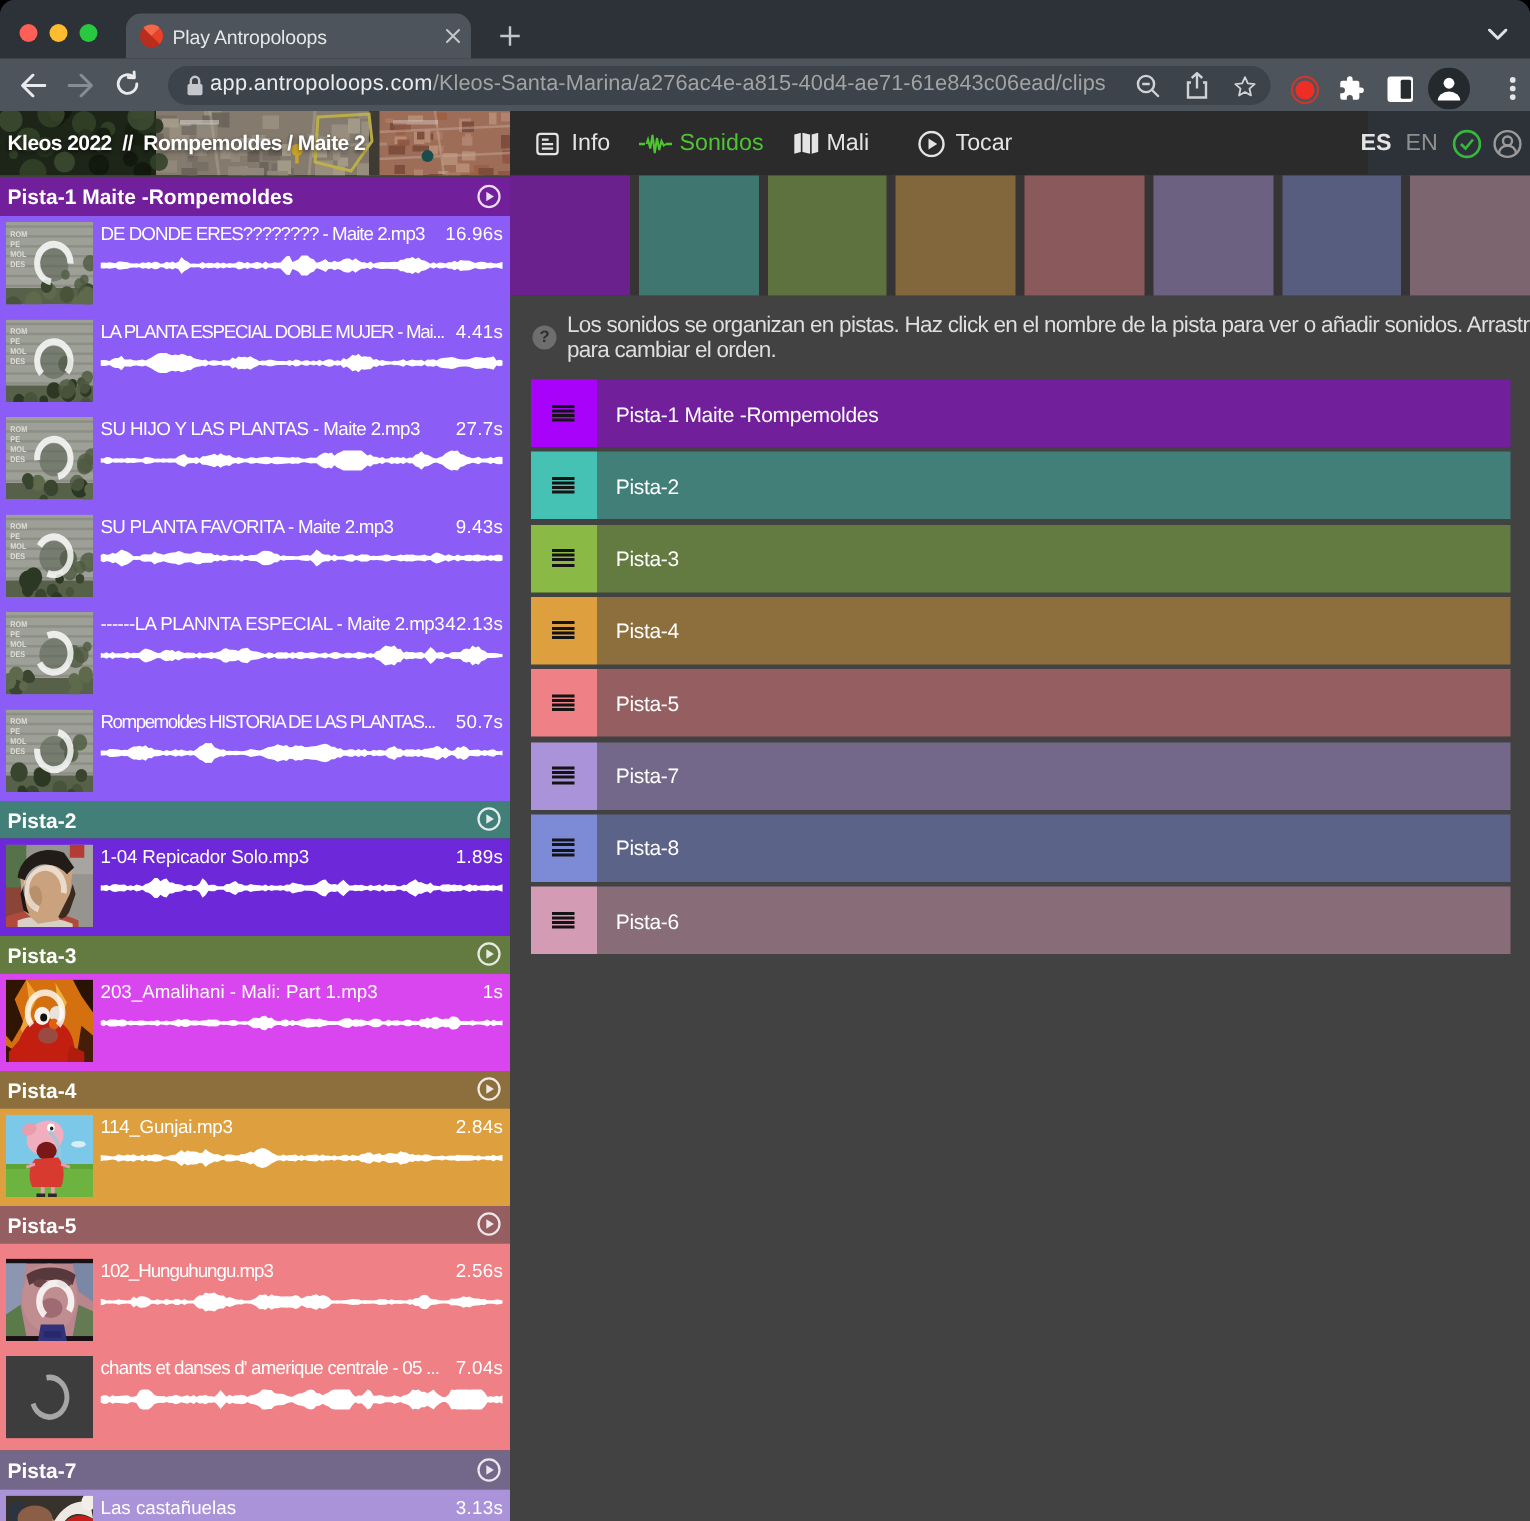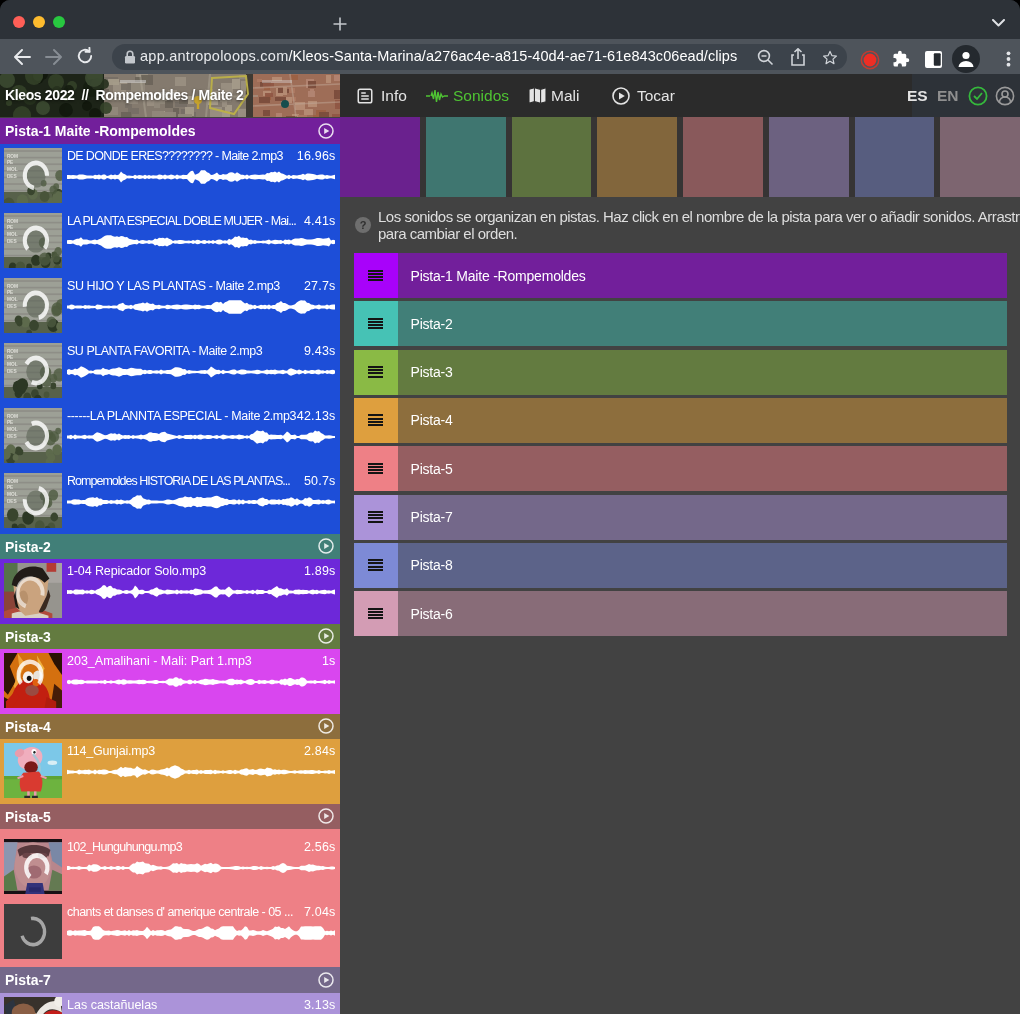--- a/index.html
+++ b/index.html
@@ -5,21 +5,21 @@
 html,body{width:1020px;height:1014px;background:#000;overflow:hidden}
 body{font-family:"Liberation Sans",sans-serif;position:relative}
 .win{position:absolute;inset:0;border-radius:10px 10px 0 0;overflow:hidden;background:#2d3238}
 .tabbar{position:absolute;left:0;top:0;width:1020px;height:39px;background:#2d3238}
 .dot{position:absolute;width:12px;height:12px;border-radius:50%;top:16px}
 .tab{position:absolute;left:84px;top:9px;width:230px;height:30px;background:#4e545b;border-radius:10px 10px 0 0}
 .tabtitle{position:absolute;left:31px;top:7.5px;font-size:13px;color:#e4e6e9;letter-spacing:-0.11px}
 .navbar{position:absolute;left:0;top:39px;width:1020px;height:35px;background:#4e545b}
 .pill{position:absolute;left:112px;top:5px;width:735px;height:26px;border-radius:13px;background:#3c434b}
 .url{position:absolute;left:28px;top:4px;font-size:14.5px;color:#e8eaed;white-space:nowrap;letter-spacing:0.25px}
-.url span{color:#ffffff;letter-spacing:0.06px}
+.url span{color:#a3a3a3;letter-spacing:0.06px}
 .appbar{position:absolute;left:0;top:74px;width:912px;height:43px;background:#2b2b2b}
 .menuitem{position:absolute;top:0;height:43px;line-height:43px;color:#e4e4e4;font-size:15.5px;font-weight:400}
 .content{position:absolute;left:0;top:117px;width:1020px;height:897px;background:#424242}
 .sidebar{position:absolute;left:0;top:0;width:340px;height:897px}
 .shead{position:absolute;left:0;width:340px;color:#fff;font-size:14px;font-weight:700}
 .shead span{position:absolute;left:5px;top:50%;transform:translateY(-50%)}
 .sbody{position:absolute;left:0;width:340px}
 .clip{position:absolute;left:0;width:340px;height:65px}
 .thwrap{position:absolute;left:3.5px;top:4px;width:58px;height:55px;overflow:hidden}
 .ct{position:absolute;left:67px;top:5px;font-size:12.5px;color:#fff;white-space:nowrap}
@@ -32,20 +32,31 @@
 .rowtxt{position:absolute;left:57px;top:50%;transform:translateY(-50%);color:#fff;font-size:14px;font-weight:500;letter-spacing:-0.21px}
 .burger{position:absolute;left:14.5px;top:50%;margin-top:-6px;width:15px;height:12px}
 .burger div{height:2px;background:#141414;margin-bottom:1.2px}
 
 </style></head><body>
 <div class="win">
 <div class="tabbar">
 <div class="dot" style="left:13px;background:#ff5f57"></div>
 <div class="dot" style="left:33px;background:#febc2e"></div>
 <div class="dot" style="left:53px;background:#28c840"></div>
+<div class="tab">
+<svg width="16" height="16" viewBox="0 0 16 16" style="position:absolute;left:9px;top:7px">
+          <circle cx="8" cy="8" r="7.7" fill="#b92d1f"></circle>
+          <path d="M13.4,2.6 A7.7,7.7 0 0 1 13.4,13.4 L8,8 Z" fill="#e8432a"></path>
+          <path d="M2.6,2.6 A7.7,7.7 0 0 1 13.4,2.6 L8,8 Z" fill="#f3684a"></path>
+        </svg>
+<div class="tabtitle">Play Antropoloops</div>
+<svg width="10" height="10" viewBox="0 0 10 10" style="position:absolute;left:213px;top:10px">
+          <path d="M1,1 L9,9 M9,1 L1,9" stroke="#c3c7cc" stroke-width="1.4" stroke-linecap="round"></path>
+        </svg>
+</div>
 <svg width="14" height="14" viewBox="0 0 14 14" style="position:absolute;left:333px;top:17px">
         <path d="M7,0.5 L7,13.5 M0.5,7 L13.5,7" stroke="#c3c7cc" stroke-width="1.6"></path>
       </svg>
 <svg width="13" height="8" viewBox="0 0 13 8" style="position:absolute;left:992px;top:19px">
         <path d="M1,1 L6.5,6.5 L12,1" stroke="#dfe1e5" stroke-width="2" fill="none" stroke-linecap="round" stroke-linejoin="round"></path>
       </svg>
 </div>
 <div class="navbar">
 <svg width="18" height="16" viewBox="0 0 18 16" style="position:absolute;left:13px;top:10px">
         <path d="M9,1 L2,8 L9,15 M2.2,8 L17,8" stroke="#e8eaed" stroke-width="1.9" fill="none" stroke-linecap="round" stroke-linejoin="round"></path>
@@ -256,21 +267,21 @@
 <svg width="19" height="17" viewBox="0 0 24 22" style="position:absolute;left:528px;top:13px">
         <path d="M1,3 L8,1 L16,3 L23,1 L23,19 L16,21 L8,19 L1,21 Z M8,1 L8,19 M16,3 L16,21" fill="#e4e4e4" stroke="#2b2b2b" stroke-width="1.4"></path>
       </svg>
 <div class="menuitem" style="left:551px">Mali</div>
 <svg width="18" height="18" viewBox="0 0 18 18" style="position:absolute;left:612px;top:13px">
         <circle cx="9" cy="9" r="8" fill="none" stroke="#e4e4e4" stroke-width="1.6"></circle>
         <path d="M7,5.4 L12.8,9 L7,12.6 Z" fill="#e4e4e4"></path>
       </svg>
 <div class="menuitem" style="left:637px">Tocar</div>
 <div class="menuitem" style="left:907px;font-weight:700">ES</div>
-<div class="menuitem" style="left:937px;color:#8f8f8f;font-weight:700">EN</div>
+<div class="menuitem" style="left:937px;color:#8f8f8f;font-weight:400">EN</div>
 <svg width="20" height="20" viewBox="0 0 20 20" style="position:absolute;left:968px;top:12px">
         <circle cx="10" cy="10" r="8.6" fill="none" stroke="#35b83c" stroke-width="1.8"></circle>
         <path d="M6,10 L9,13 L14,7" stroke="#35b83c" stroke-width="1.8" fill="none"></path>
       </svg>
 <svg width="20" height="20" viewBox="0 0 20 20" style="position:absolute;left:995px;top:12px">
         <circle cx="10" cy="10" r="8.6" fill="none" stroke="#9a9a9a" stroke-width="1.6"></circle>
         <circle cx="10" cy="8" r="3" fill="none" stroke="#9a9a9a" stroke-width="1.6"></circle>
         <path d="M4.5,16 a5.5,5 0 0 1 11,0" fill="none" stroke="#9a9a9a" stroke-width="1.6"></path>
       </svg>
 </div>
@@ -383,21 +394,21 @@
         <div class="rowtxt">Pista-6</div>
       </div>
 <div class="sidebar">
 <div class="shead" style="top:1px;height:26px;background:#721f9b">
           <span>Pista-1 Maite -Rompemoldes</span>
           <svg width="16" height="16" viewBox="0 0 16 16" style="position:absolute;left:318px;top:5px;opacity:0.85">
             <circle cx="8" cy="8" r="7" fill="none" stroke="#fff" stroke-width="1.5"></circle>
             <path d="M6.2,4.9 L11.3,8 L6.2,11.1 Z" fill="#fff"></path>
           </svg>
         </div>
-<div class="sbody" style="top:27px;height:390px;background:#1d4ed8;overflow:hidden">
+<div class="sbody" style="top:27px;height:390px;background:#8b5cf6;overflow:hidden">
 <div class="clip" style="top:0px">
             <div class="thwrap"><svg class="th" width="58" height="55" viewBox="0 0 60 50" preserveAspectRatio="none">
                 <rect width="60" height="50" fill="#9da096"></rect>
                 <rect x="0" y="2" width="60" height="1.5" fill="#8e8e87"></rect>
                 <rect x="0" y="8" width="60" height="1.5" fill="#8e8e87"></rect>
                 <rect x="0" y="14" width="60" height="1.5" fill="#8e8e87"></rect>
                 <rect x="0" y="20" width="60" height="1.5" fill="#8e8e87"></rect>
                 <rect x="0" y="26" width="60" height="1.5" fill="#8e8e87"></rect>
                 <rect x="0" y="32" width="60" height="1.5" fill="#8e8e87"></rect>
                 <rect x="0" y="38" width="60" height="1.5" fill="#8e8e87"></rect>

